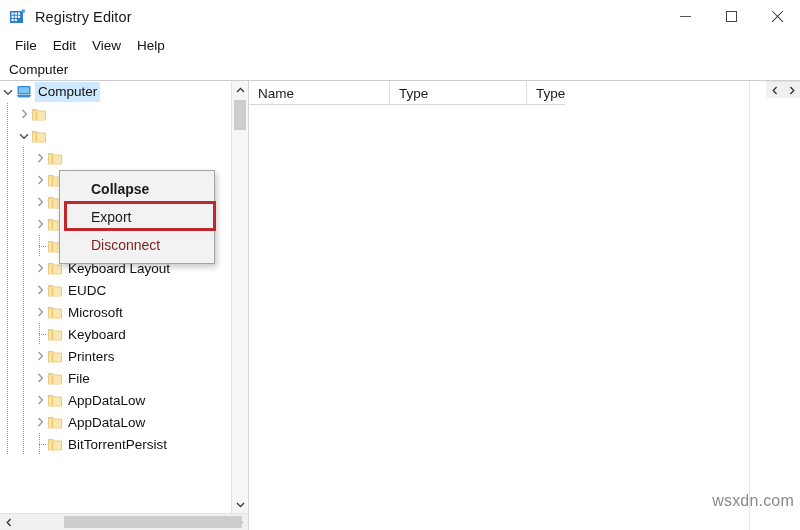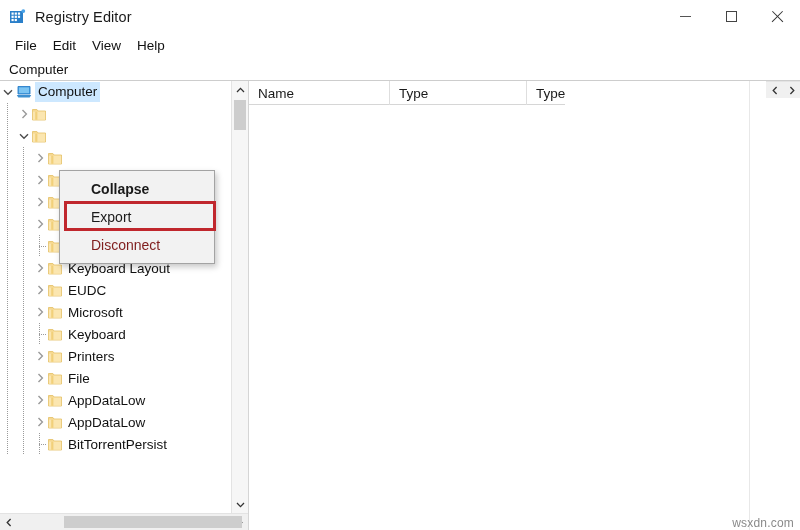--- a/index.html
+++ b/index.html
@@ -367,22 +367,22 @@
     border: 3px solid #c0272d;
     box-sizing: border-box;
     z-index: 45;
     pointer-events: none;
   }
 
   
   .watermark {
     position: absolute;
     right: 6px;
-    bottom: 0;
-    font-size: 12px;
+    bottom: 20px;
+    font-size: 16px;
     color: #8a8a8a;
     z-index: 60;
     letter-spacing: 0.2px;
   }
 </style>
 </head>
 <body>
 
 <div class="window">
 

